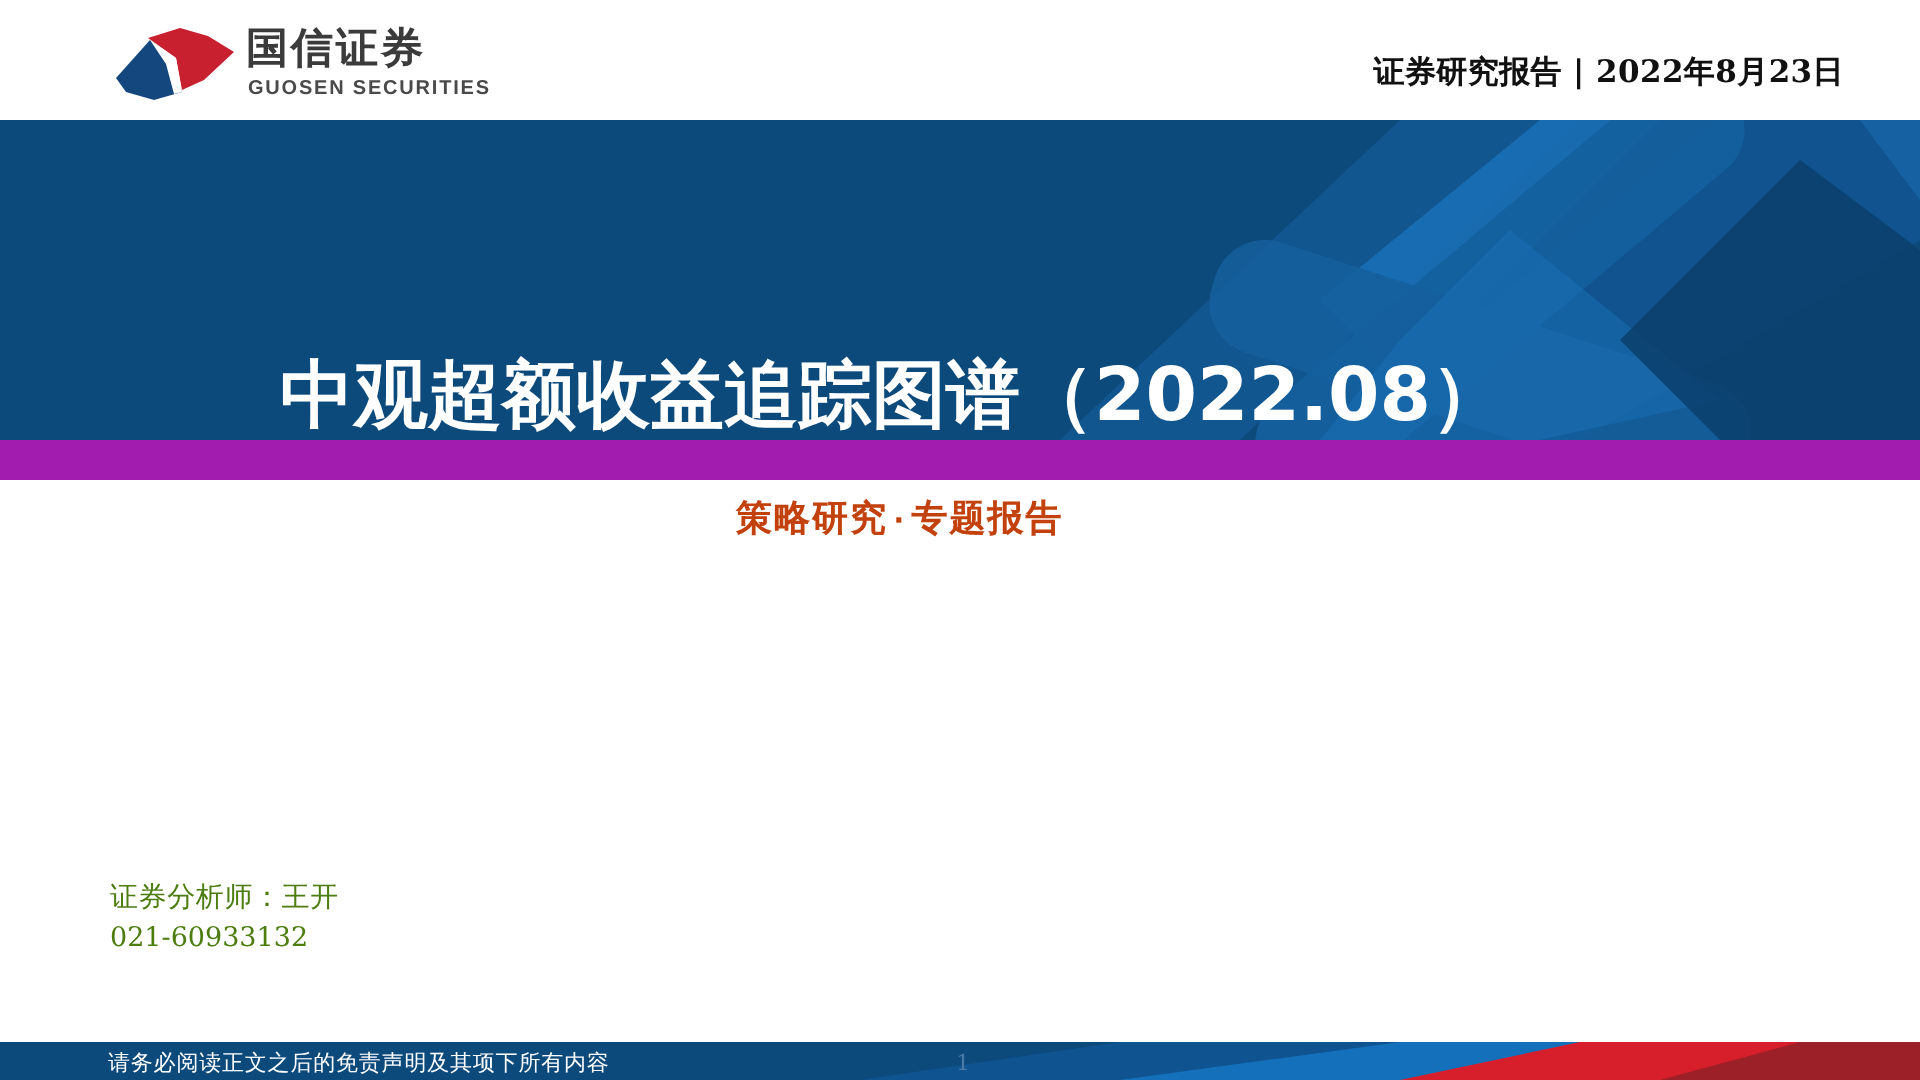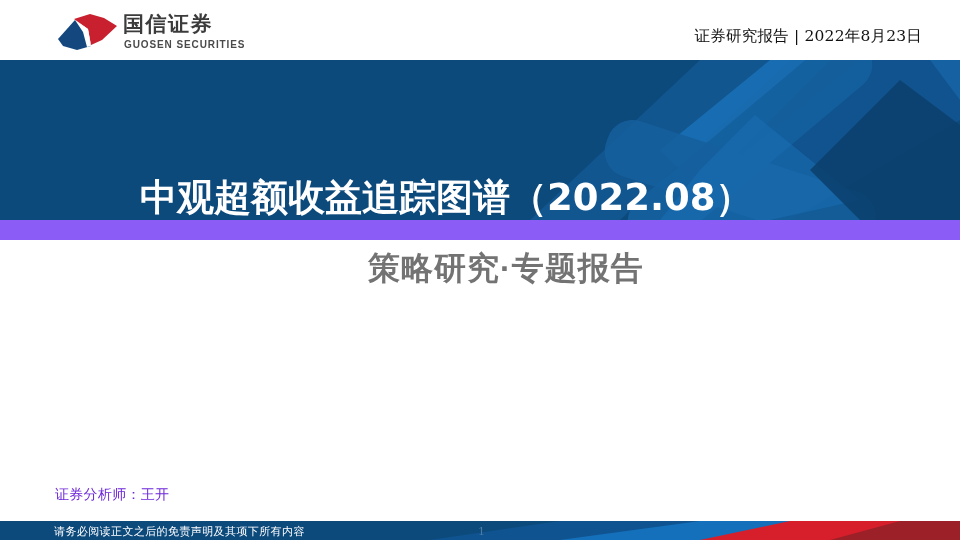--- a/index.html
+++ b/index.html
@@ -52,32 +52,32 @@
     font-weight: bold;
     letter-spacing: 0.9px;
     color: #4a4a4a;
     white-space: nowrap;
   }
   #header-right {
     position: absolute;
     right: 38px; top: 26px;
     font-family: "DejaVu Serif", "Liberation Serif", serif;
     font-size: 15.5px;
-    font-weight: normal;
+    font-weight: bold;
     color: #111111;
     white-space: nowrap;
     letter-spacing: 0.2px;
   }
 
   
   #banner {
     position: absolute;
     left: 0; top: 60px;
     width: 960px; height: 180px;
-    background: #8b5cf6;
+    background: #a21caf;
     overflow: hidden;
   }
   #banner-art {
     position: absolute;
     left: 0; top: 0;
     width: 960px; height: 160px;
   }
   #banner-title {
     position: absolute;
     left: 140px;
@@ -89,42 +89,41 @@
     letter-spacing: 0px;
     white-space: nowrap;
     z-index: 5;
   }
 
   
   #subtitle {
     position: absolute;
     left: 368px;
     top: 247px;
-    font-family: Liberation Sans, sans-serif;
-    font-size: 32px;
-    font-weight: bold;
-    color: #737373;
+    font-family: Liberation Mono, monospace;
+    font-size: 18px;
+    font-weight: bold;
+    color: #c2410c;
     letter-spacing: 1px;
     white-space: nowrap;
   }
 
   
   #analyst {
     position: absolute;
     left: 55px;
     top: 440px;
     width: 420px;
   }
   .analyst-line {
     font-family: "DejaVu Serif", "Liberation Serif", serif;
     font-size: 13.5px;
-    color: #6d28d9;
+    color: #4d7c0f;
     line-height: 19.5px;
     white-space: nowrap;
-    margin-top: 45px;
   }
   .analyst-line.name {
     font-family: "DejaVu Sans", "Liberation Sans", sans-serif;
     font-size: 14px;
     letter-spacing: 0.3px;
   }
 
   
   #footer {
     position: absolute;
@@ -201,20 +200,21 @@
         <polygon points="960,175 960,205 880,215 930,170" fill="#1a6fb5" opacity="0.4"></polygon>
       </g>
     </svg>
     <div id="banner-title">中观超额收益追踪图谱（2022.08）</div>
   </div>
 
   <div id="subtitle">策略研究·专题报告</div>
 
   <div id="analyst">
     <div class="analyst-line name">证券分析师：王开</div>
+    <div class="analyst-line">021-60933132</div>
   </div>
 
   <div id="footer">
     <svg id="footer-art" viewBox="0 0 960 19" preserveAspectRatio="none">
       <rect x="0" y="0" width="960" height="19" fill="#0d4a7c"></rect>
       <polygon points="430,19 560,0 960,0 960,19" fill="#0f5490"></polygon>
       <polygon points="560,19 700,0 960,0 960,19" fill="#1470bb"></polygon>
       <polygon points="700,19 790,0 960,0 960,19" fill="#d71f2b"></polygon>
       <polygon points="830,19 900,0 960,0 960,19" fill="#9c2027"></polygon>
     </svg>

